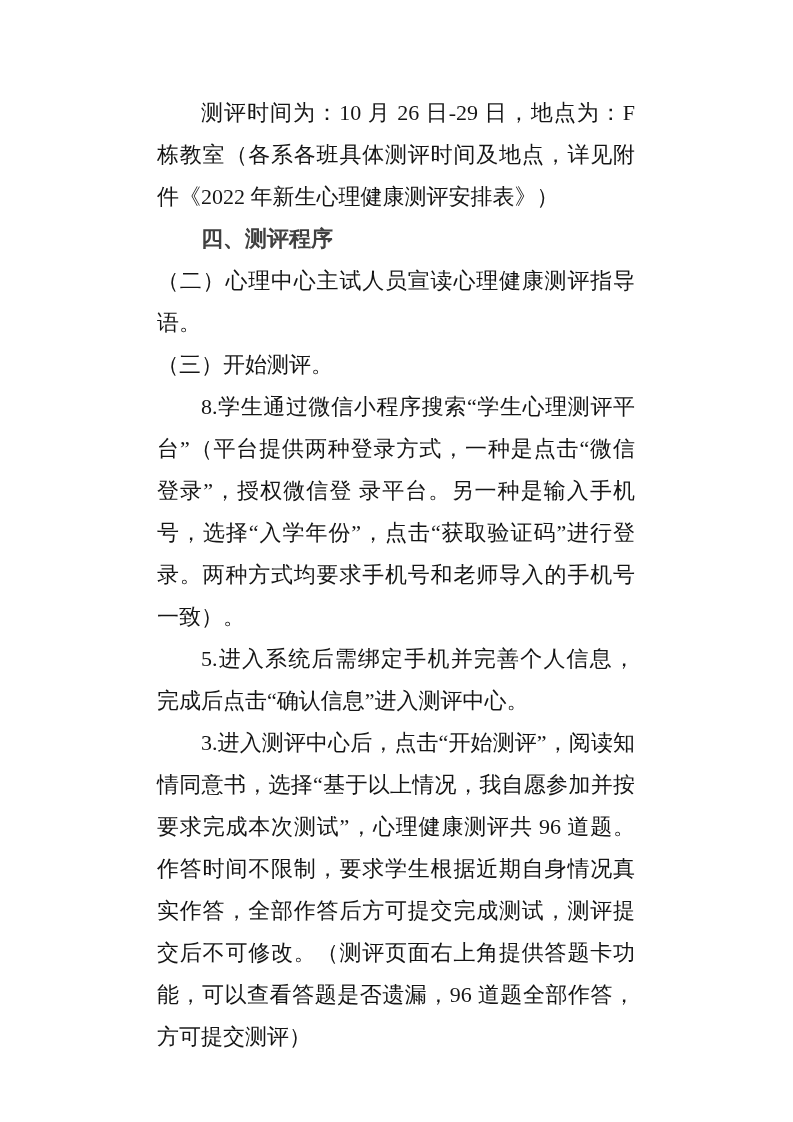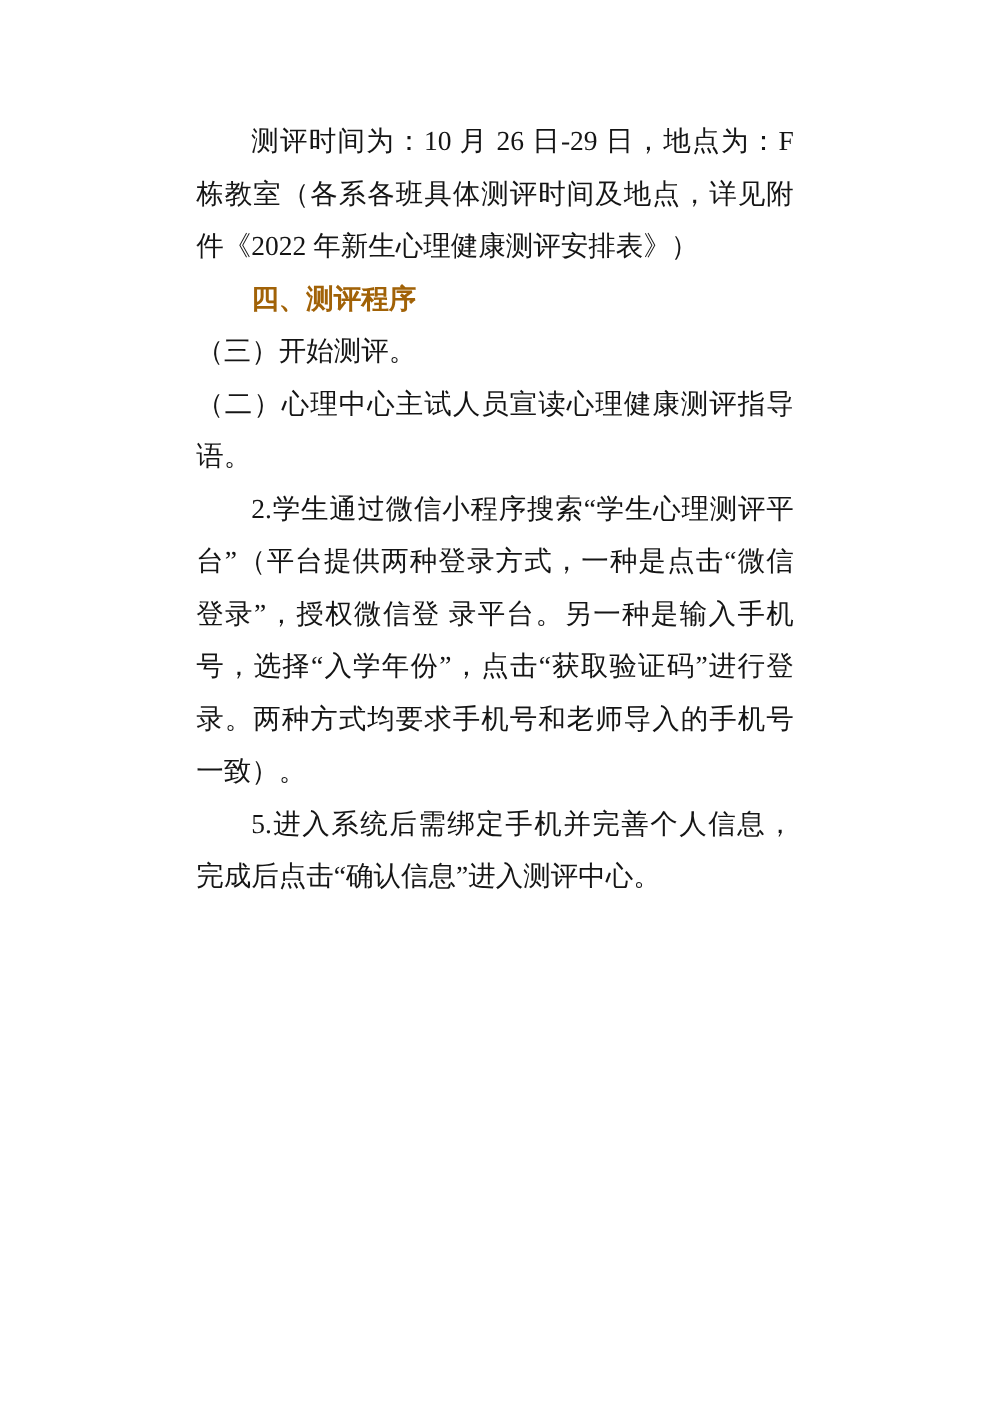--- a/index.html
+++ b/index.html
@@ -34,37 +34,38 @@
   .para-flush {
     text-indent: 0;
   }
   .section-heading {
     margin: 0;
     font-size: 22px;
     line-height: 42px;
     font-weight: 700;
     text-indent: 2em;
     font-family: "Liberation Serif", "DejaVu Serif", serif;
-    color: #a16207;
+    color: #404040;
   }
 </style>
 </head>
 <body>
 
 <div class="page">
   <div class="doc-body">
 
     <p class="para-indent">测评时间为：10 月 26 日-29 日，地点为：F 栋教室（各系各班具体测评时间及地点，详见附件《2022 年新生心理健康测评安排表》）</p>
 
     <p class="section-heading">四、测评程序</p>
 
 
+    <p class="para-flush">（二）心理中心主试人员宣读心理健康测评指导语。</p>
+
     <p class="para-flush">（三）开始测评。</p>
 
-    <p class="para-flush">（二）心理中心主试人员宣读心理健康测评指导语。</p>
-
-    <p class="para-indent">2.学生通过微信小程序搜索“学生心理测评平台”（平台提供两种登录方式，一种是点击“微信登录”，授权微信登 录平台。另一种是输入手机号，选择“入学年份”，点击“获取验证码”进行登录。两种方式均要求手机号和老师导入的手机号一致）。</p>
+    <p class="para-indent">8.学生通过微信小程序搜索“学生心理测评平台”（平台提供两种登录方式，一种是点击“微信登录”，授权微信登 录平台。另一种是输入手机号，选择“入学年份”，点击“获取验证码”进行登录。两种方式均要求手机号和老师导入的手机号一致）。</p>
 
     <p class="para-indent">5.进入系统后需绑定手机并完善个人信息，完成后点击“确认信息”进入测评中心。</p>
 
+    <p class="para-indent">3.进入测评中心后，点击“开始测评”，阅读知情同意书，选择“基于以上情况，我自愿参加并按要求完成本次测试”，心理健康测评共 96 道题。作答时间不限制，要求学生根据近期自身情况真实作答，全部作答后方可提交完成测试，测评提交后不可修改。（测评页面右上角提供答题卡功能，可以查看答题是否遗漏，96 道题全部作答，方可提交测评）</p>
 
   </div>
 </div>
 
 </body></html>

